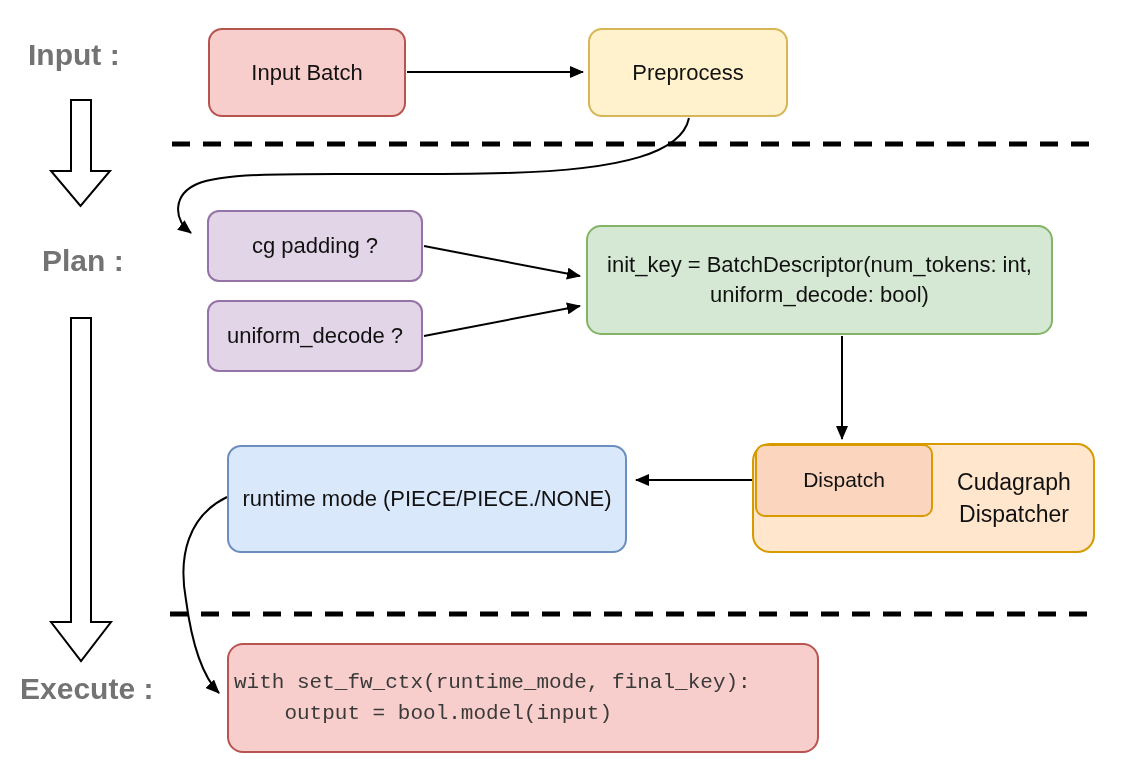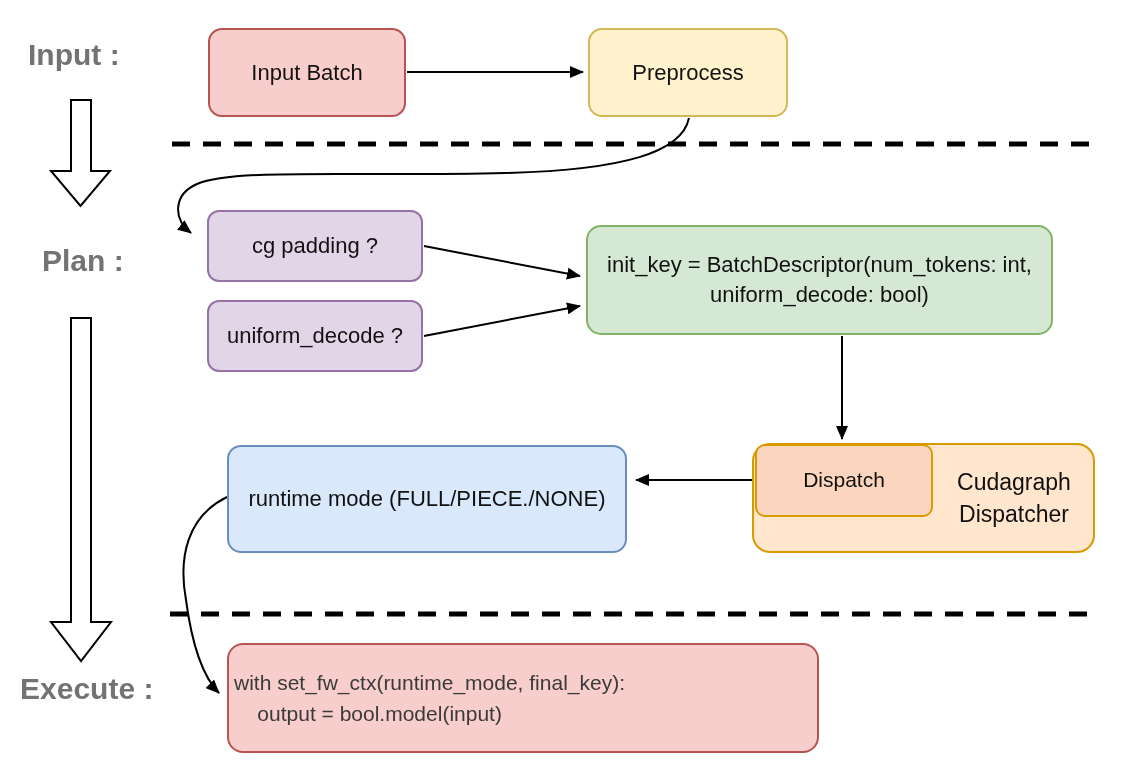--- a/index.html
+++ b/index.html
@@ -19,21 +19,21 @@
   #node-cg-padding{left:207px;top:210px;width:216px;height:72px;background:#e1d5e7;border:2px solid #9673a6;border-radius:12px;font-size:22px;}
   #node-uniform-decode{left:207px;top:300px;width:216px;height:72px;background:#e1d5e7;border:2px solid #9673a6;border-radius:12px;font-size:22px;}
   #node-init-key{left:586px;top:225px;width:467px;height:110px;background:#d5e8d4;border:2px solid #82b366;border-radius:15px;font-size:22px;}
   #node-cudagraph-outer{left:752px;top:443px;width:343px;height:110px;background:#ffe6cc;border:2px solid #d79b00;border-radius:18px;}
   #cudagraph-label{position:absolute;left:933px;top:443px;width:162px;height:110px;display:flex;flex-direction:column;align-items:center;justify-content:center;font-size:23px;line-height:1.4;}
   #node-dispatch{left:755px;top:444px;width:178px;height:73px;background:#fbd5bd;border:2px solid #d79b00;border-radius:10px;font-size:21px;}
   #node-runtime-mode{left:227px;top:445px;width:400px;height:108px;background:#dae8fc;border:2px solid #6c8ebf;border-radius:14px;font-size:22px;}
   #node-execute-code{
     left:227px;top:643px;width:592px;height:110px;background:#f8cecc;border:2px solid #b85450;border-radius:16px;
     align-items:flex-start;justify-content:center;text-align:left;padding-left:5px;
-    font-family:Liberation Sans, sans-serif;font-size:21px;line-height:31px;color:#3a3a3a;
+    font-family:Liberation Mono, monospace;font-size:21px;line-height:31px;color:#3a3a3a;
   }
   svg#wires{position:absolute;left:0;top:0;width:1142px;height:770px;pointer-events:none;}
 </style>
 </head>
 <body>
 
 <div id="canvas">
 
   <div class="stage-label" style="left:28px;top:38px;">Input :</div>
   <div class="stage-label" style="left:42px;top:244px;">Plan :</div>
@@ -85,21 +85,21 @@
   <div class="node" id="node-cudagraph-outer"></div>
   <div id="cudagraph-label">
     <div class="ln">Cudagraph</div>
     <div class="ln">Dispatcher</div>
   </div>
   <div class="node" id="node-dispatch">
     <div class="ln">Dispatch</div>
   </div>
 
   <div class="node" id="node-runtime-mode">
-    <div class="ln">runtime mode (FULL/PIECE./NONE)</div>
+    <div class="ln">runtime mode (PIECE/PIECE./NONE)</div>
   </div>
 
   <div class="node" id="node-execute-code">
     <div class="ln">with set_fw_ctx(runtime_mode, final_key):</div>
     <div class="ln">    output = bool.model(input)</div>
   </div>
 
 </div>
 
 </body></html>

